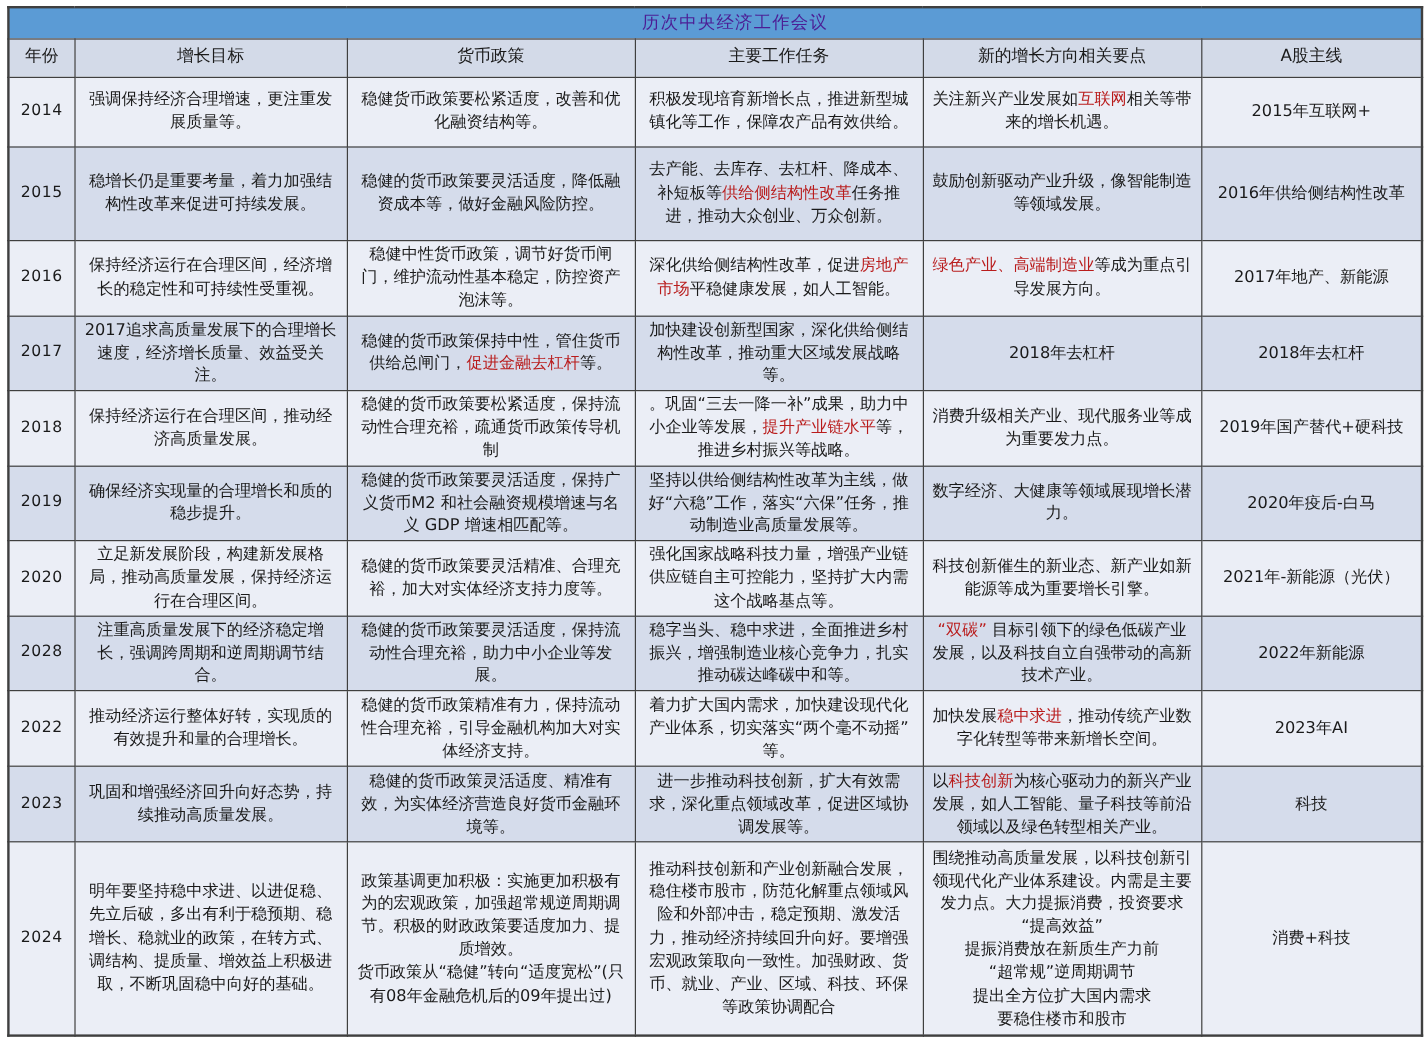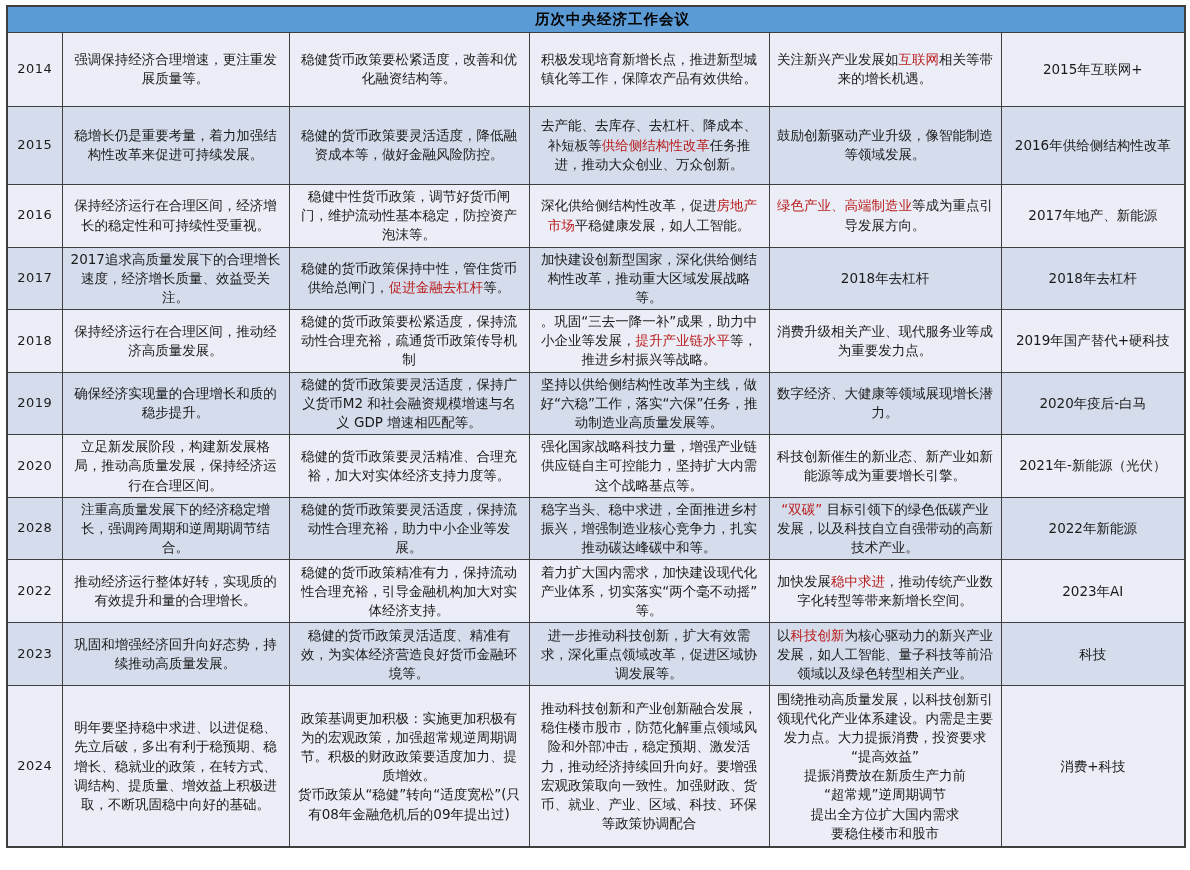--- a/index.html
+++ b/index.html
@@ -28,37 +28,37 @@
   }
   .col-year{width:55px;}
   .col-growth{width:227px;}
   .col-monetary{width:240px;}
   .col-tasks{width:240px;}
   .col-direction{width:232px;}
   .col-astock{width:184px;}
 
   tr.title-row th{
     background:#5b9bd5;
-    color:#000000;
-    font-weight:bold;
+    color:#4c1d95;
+    font-weight:normal;
     font-size:14.5px;
     height:20px;
     letter-spacing:1px;
     padding-left:39px;
   }
   tr.header-row th{
     background:#d3dae8;
     font-weight:400;
     font-size:14px;
     height:27px;
   }
   tbody tr:nth-child(odd) td{background:#ebeef6;}
   tbody tr:nth-child(even) td{background:#d5dceb;}
 
-  tbody tr:nth-child(1){height:74px;margin-top:40px;}
+  tbody tr:nth-child(1){height:58px;margin-top:40px;}
   tbody tr:nth-child(2){height:78px;}
   tbody tr:nth-child(3){height:63px;}
   tbody tr:nth-child(4){height:58px;}
   tbody tr:nth-child(5){height:60px;}
   tbody tr:nth-child(6){height:58px;}
   tbody tr:nth-child(7){height:63px;}
   tbody tr:nth-child(8){height:61px;}
   tbody tr:nth-child(9){height:63px;}
   tbody tr:nth-child(10){height:63px;}
   tbody tr:nth-child(11){height:161px;}
@@ -75,20 +75,28 @@
       <col class="col-year">
       <col class="col-growth">
       <col class="col-monetary">
       <col class="col-tasks">
       <col class="col-direction">
       <col class="col-astock">
     </colgroup>
     <thead>
       <tr class="title-row">
         <th colspan="6">历次中央经济工作会议</th>
+      </tr>
+      <tr class="header-row">
+        <th>年份</th>
+        <th>增长目标</th>
+        <th>货币政策</th>
+        <th>主要工作任务</th>
+        <th>新的增长方向相关要点</th>
+        <th>A股主线</th>
       </tr>
     </thead>
     <tbody>
         <tr>
           <td class="year-cell">2014</td>
           <td><span>强调保持经济合理增速，更注重发展质量等。</span></td>
           <td><span>稳健货币政策要松紧适度，改善和优化融资结构等。</span></td>
           <td><span>积极发现培育新增长点，推进新型城镇化等工作，保障农产品有效供给。</span></td>
           <td><span>关注新兴产业发展如</span><span class="red">互联网</span><span>相关等带来的增长机遇。</span></td>
           <td><span>2015年互联网+</span></td>

